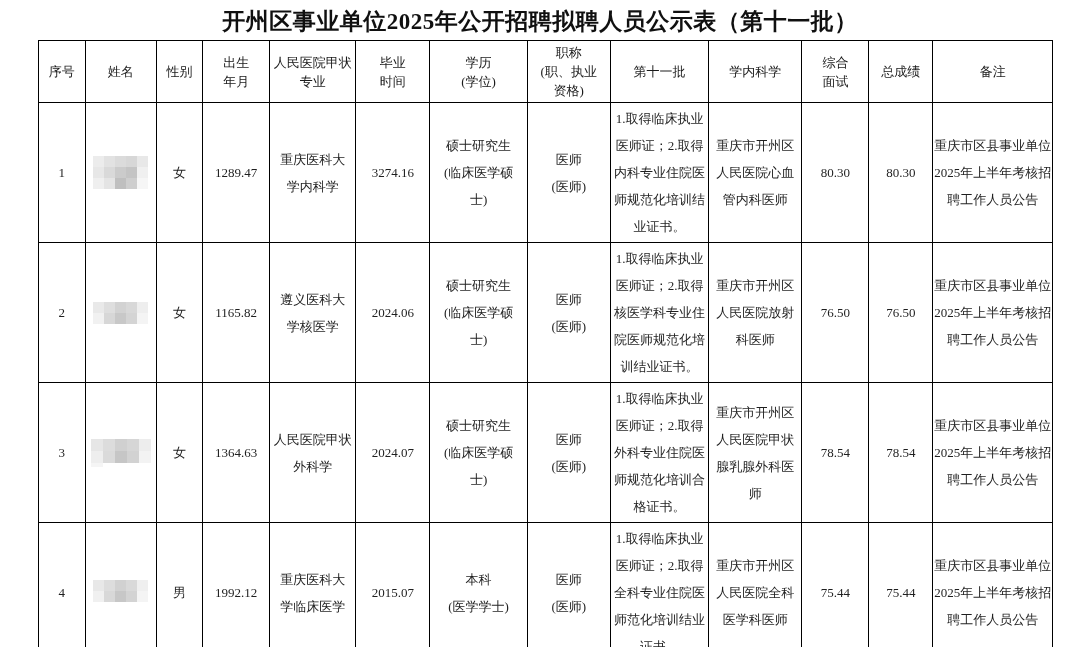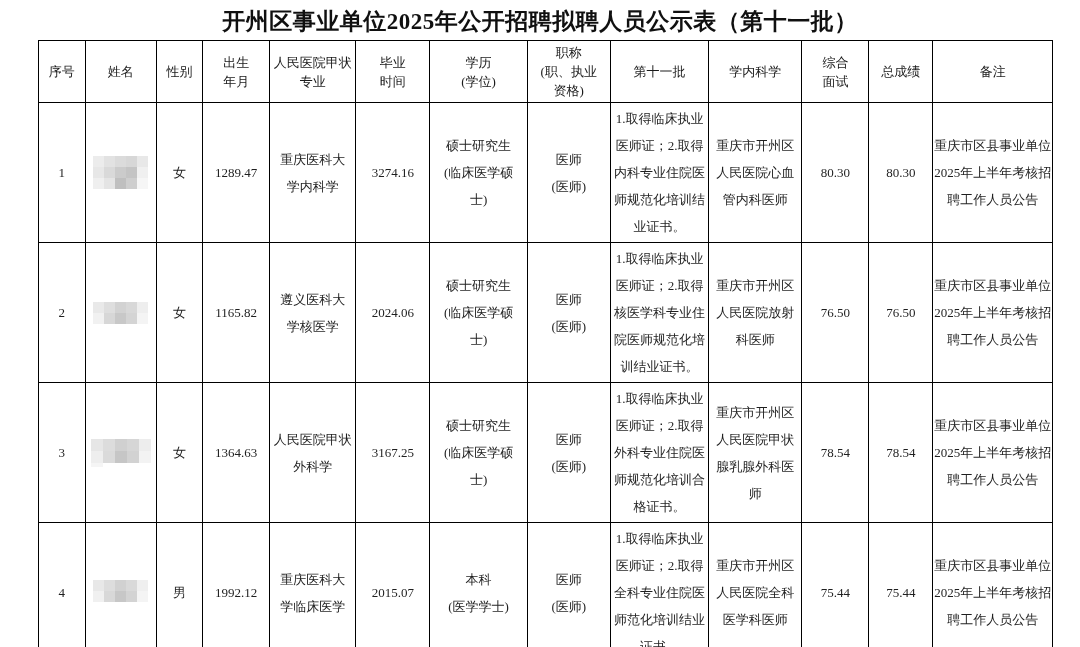--- a/index.html
+++ b/index.html
@@ -171,21 +171,21 @@
       </tr>
       <tr>
         <td>3</td>
         <td>
           <div class="mwrap mw3"><div class="mbase m3"></div></div>
         </td>
         <td>女</td>
         <td>1364.63</td>
         <td>人民医院甲状
 外科学</td>
-        <td>3167.25</td>
+        <td>2024.07</td>
         <td>硕士研究生
 (临床医学硕
 士)</td>
         <td>医师
 (医师)</td>
         <td>1.取得临床执业
 医师证；2.取得
 外科专业住院医
 师规范化培训合
 格证书。</td>

